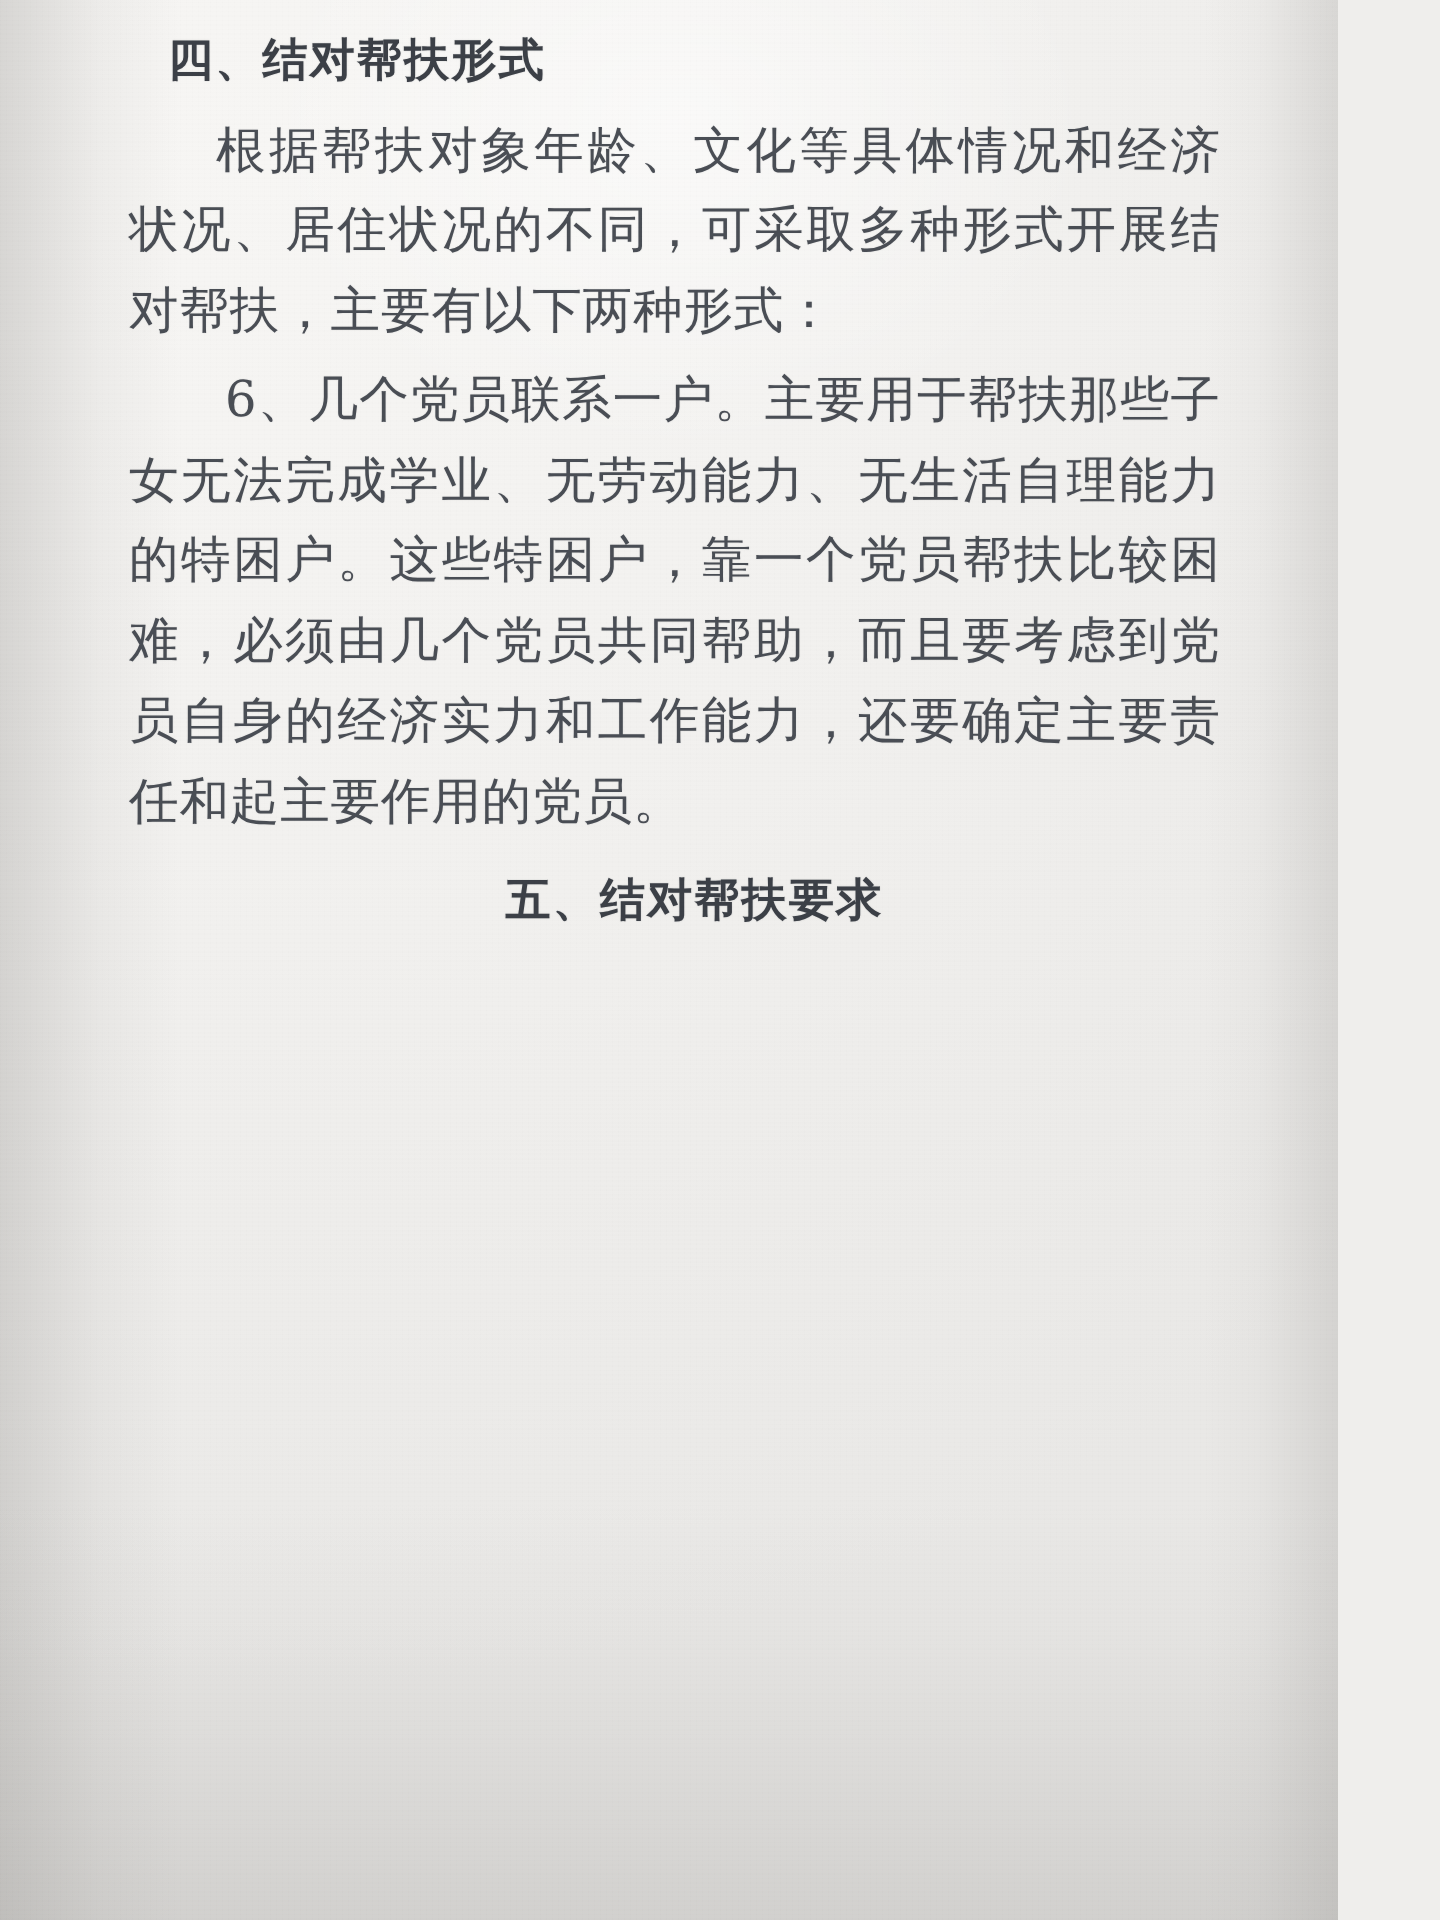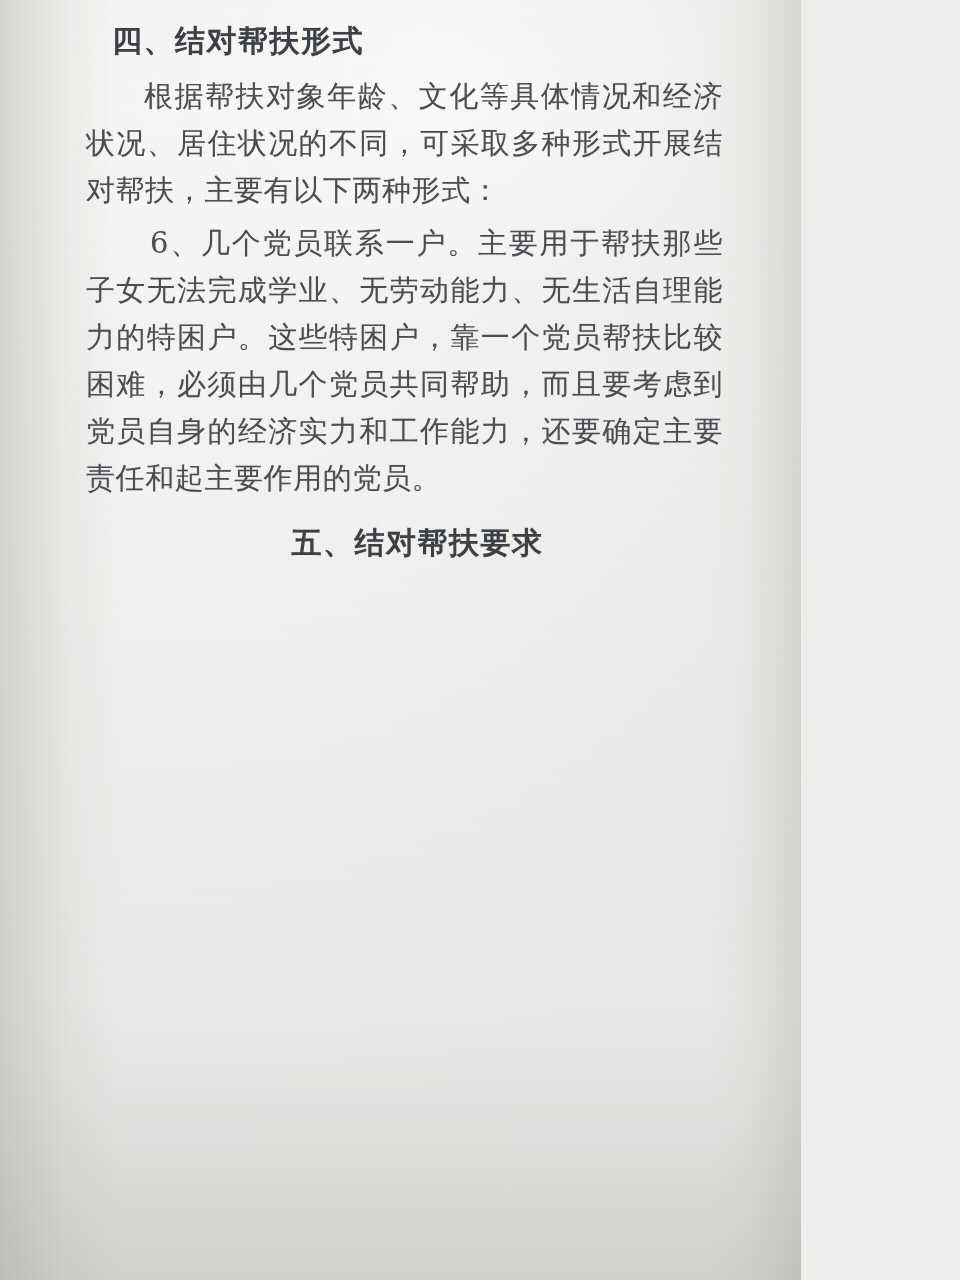--- a/index.html
+++ b/index.html
@@ -10,21 +10,21 @@
     width: 960px;
     height: 1280px;
     background: #efeeec;
     font-family: "DejaVu Serif", "Liberation Serif", serif;
     overflow: hidden;
   }
 
   
   #page {
     position: relative;
-    width: 801px;
+    width: 892px;
     height: 1280px;
     background:
       radial-gradient(120% 80% at 20% 8%, #f7f6f4 0%, #f2f1ef 45%, #e9e8e6 100%),
       linear-gradient(180deg, #f4f3f1 0%, #eeedeb 55%, #e7e6e4 100%);
     box-sizing: border-box;
   }
   #shade-left {
     position: absolute;
     left: 0; top: 0; bottom: 0; width: 120px;
     background: linear-gradient(90deg, rgba(160,158,155,0.35) 0%, rgba(160,158,155,0.10) 55%, rgba(160,158,155,0) 100%);
@@ -64,21 +64,21 @@
     margin: 0 0 10px 0;
     padding-left: 26px;
     text-shadow: 0 0 1px rgba(60,64,71,0.25);
   }
   .heading.second {
     margin-top: 18px;
     text-align: center;
   }
 
   .para {
-    font-size: 29px;
+    font-size: 33px;
     color: #4a4e55;
     line-height: 1.62;
     letter-spacing: 0.6px;
     margin: 0 0 6px 0;
     text-indent: 58px;
     text-align: justify;
     text-justify: inter-character;
     text-shadow: 0 0 1px rgba(74,78,85,0.2);
   }
   .para.listitem {

